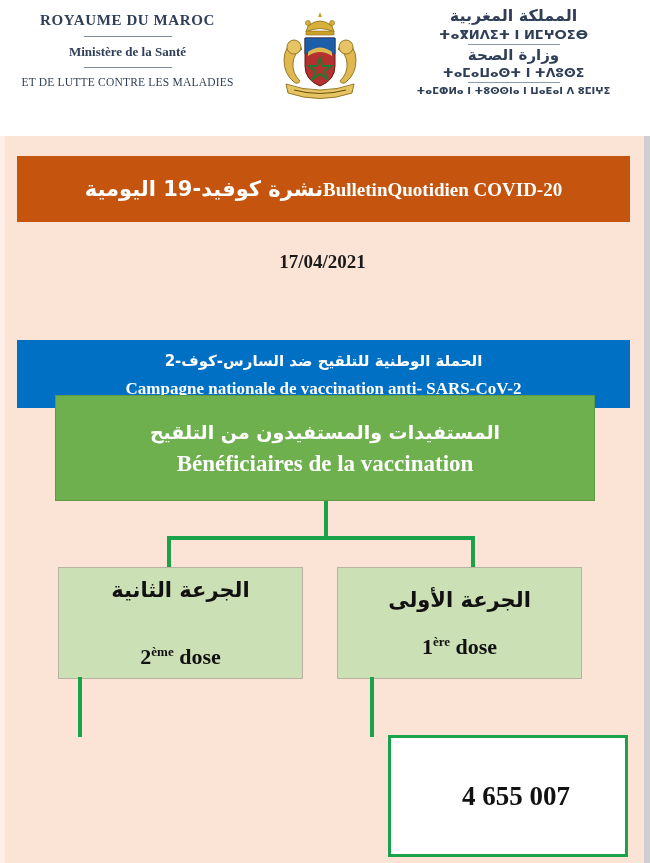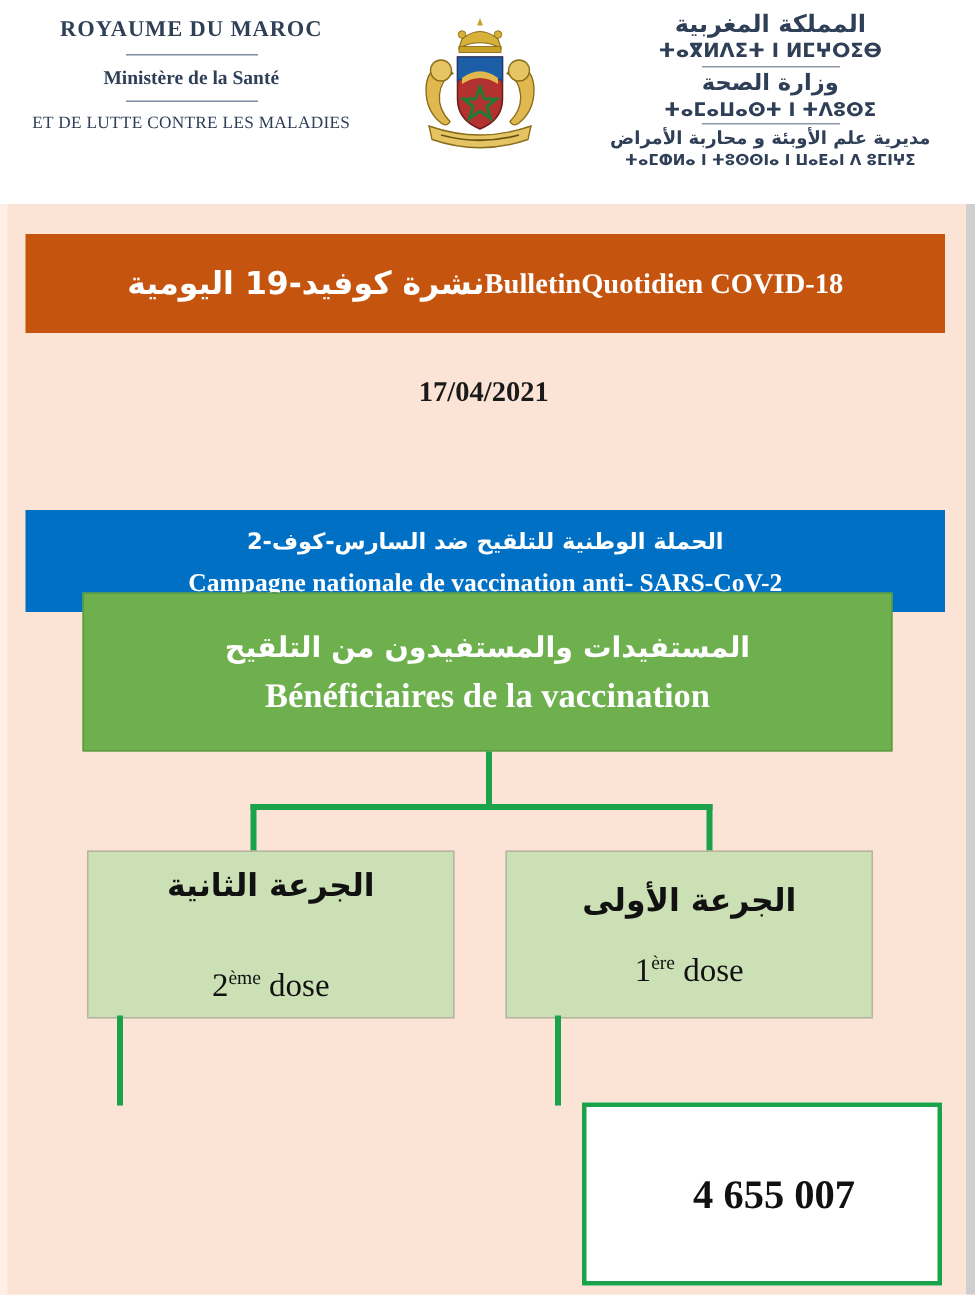--- a/index.html
+++ b/index.html
@@ -154,21 +154,21 @@
     align-items: center; justify-content: center;
   }
   .box-dose.left  { left: 58px; gap: 20px; }
   .box-dose.right { left: 337px; }
   .box-dose .ar {
     font-size: 21px; font-weight: bold;
     font-family: "DejaVu Sans", sans-serif; direction: rtl;
     line-height: 28px;
   }
   .box-dose .fr {
-    font-size: 22px; font-weight: normal; margin-top: 20px;
+    font-size: 22px; font-weight: bold; margin-top: 20px;
     font-family: "Liberation Serif", serif;
   }
   .box-dose .fr sup { font-size: 13px; vertical-align: super; }
 
   
   .box-num {
     position: absolute; top: 599px;
     width: 240px; height: 122px;
     background: #ffffff; border: 3px solid #1aa34a;
     color: #111111;
@@ -216,30 +216,29 @@
     </svg>
   </div>
 
   <div class="hdr-right">
     <div class="ar1">المملكة المغربية</div>
     <div class="tf1">ⵜⴰⴳⵍⴷⵉⵜ ⵏ ⵍⵎⵖⵔⵉⴱ</div>
     <div class="r-rule"></div>
     <div class="ar2">وزارة الصحة</div>
     <div class="tf2">ⵜⴰⵎⴰⵡⴰⵙⵜ ⵏ ⵜⴷⵓⵙⵉ</div>
     <div class="r-rule"></div>
-    <div class="ar3">مديرية علم الأوبئة و محاربة الأمراض</div>
     <div class="tf3">ⵜⴰⵎⵀⵍⴰ ⵏ ⵜⵓⵙⵙⵏⴰ ⵏ ⵡⴰⴹⴰⵏ ⴷ ⵓⵎⵏⵖⵉ</div>
   </div>
 </div>
 
 <div class="page">
 
   <div class="banner-orange">
     <div class="ar">نشرة كوفيد-19 اليومية</div>
-    <div class="fr">BulletinQuotidien COVID-18</div>
+    <div class="fr">BulletinQuotidien COVID-20</div>
   </div>
 
   <div class="date-line">17/04/2021</div>
 
   <div class="banner-blue">
     <div class="ar">الحملة الوطنية للتلقيح ضد السارس-كوف-2</div>
     <div class="fr">Campagne nationale de vaccination anti- SARS-CoV-2</div>
   </div>
 
   <div class="box-root">

